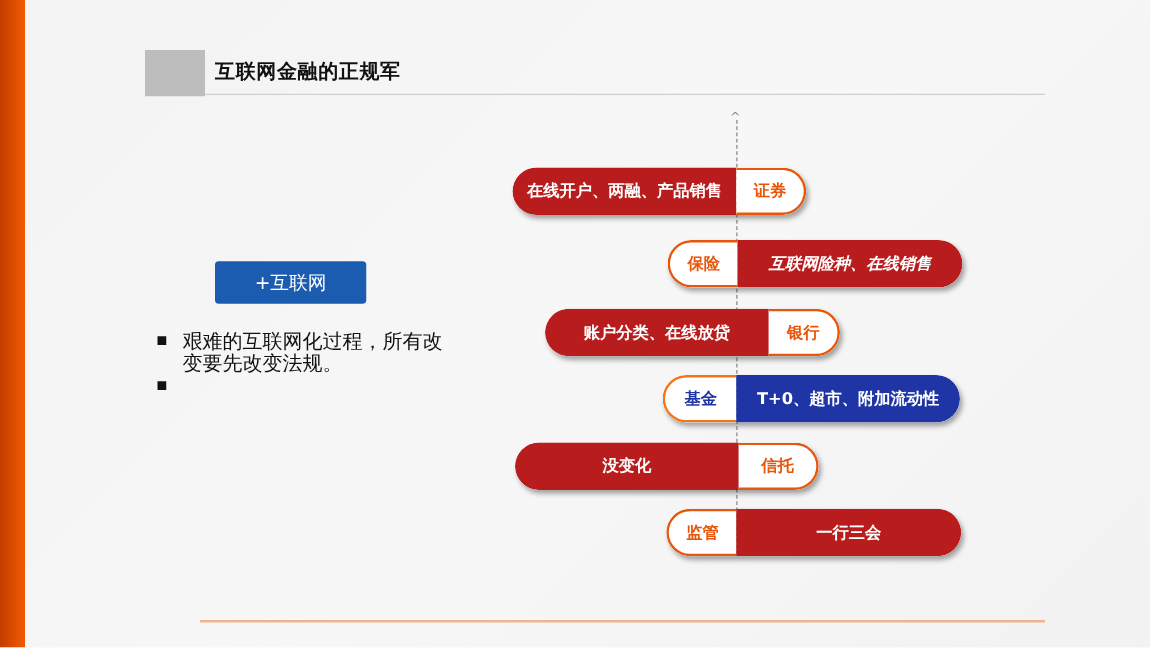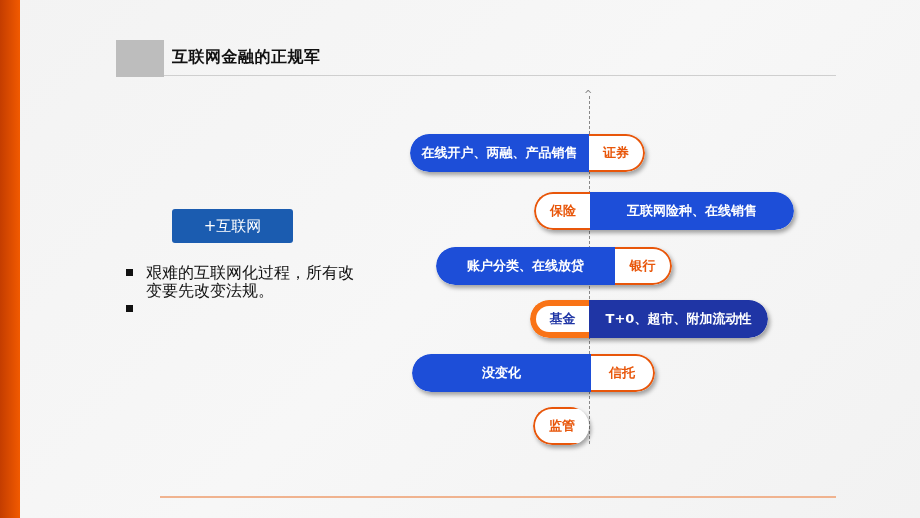--- a/index.html
+++ b/index.html
@@ -14,24 +14,24 @@
   .bottom-rule{position:absolute;left:160px;top:496px;width:676px;height:2px;background:#f0b38f;}
   .axis{position:absolute;left:589px;top:96px;width:0;height:348px;border-left:1px dashed #888;}
   .axis-arrow{position:absolute;left:584px;top:90px;font-size:10px;color:#888;line-height:10px;}
   .plus-btn{position:absolute;left:172px;top:209px;width:121px;height:34px;background:#1b5cb0;border-radius:3px;
     color:#fff;font-size:15px;display:flex;align-items:center;justify-content:center;}
   .bullets{position:absolute;left:124px;top:264px;width:230px;font-size:16px;color:#111;line-height:18px;}
   .bullet{display:flex;}
   .bullet .sq{width:7px;height:7px;background:#111;margin:5px 13px 0 2px;flex:none;}
   .pill{position:absolute;height:38px;display:flex;box-shadow:2px 3px 4px rgba(0,0,0,0.35);border-radius:19px;overflow:hidden;}
   .seg{display:flex;align-items:center;justify-content:center;font-size:13px;font-weight:bold;}
-  .orange .fill{background:#1d4ed8;color:#fff;}
+  .orange .fill{background:#b91c1c;color:#fff;}
   .orange .tag{background:#fff;color:#e8560a;border:2px solid #e8560a;box-sizing:border-box;}
   .blue .fill{background:#1f35a5;color:#fff;}
-  .blue .tag{background:#fff;color:#1f35a5;border:6px solid #f97316;box-sizing:border-box;}
+  .blue .tag{background:#fff;color:#1f35a5;border:2px solid #f97316;box-sizing:border-box;}
   .left-fill .fill{border-radius:19px 0 0 19px;}
   .left-fill .tag{border-radius:0 19px 19px 0;border-left:none;}
   .right-fill .tag{border-radius:19px 0 0 19px;border-right:none;}
   .right-fill .fill{border-radius:0 19px 19px 0;}
 </style>
 </head>
 <body>
 
 <div class="side-bar"></div>
 <div class="title-square"></div>
@@ -52,35 +52,36 @@
 <div class="axis"></div>
 <div class="axis-arrow">^</div>
 
 <div class="pill orange left-fill" style="left:410px;top:134px;">
   <div class="seg fill" style="width:179px;">在线开户、两融、产品销售</div>
   <div class="seg tag" style="width:56px;text-align:right;">证券</div>
 </div>
 
 <div class="pill orange right-fill" style="left:534px;top:192px;">
   <div class="seg tag" style="width:56px;">保险</div>
-  <div class="seg fill" style="width:204px;">互联网险种、在线销售</div>
+  <div class="seg fill" style="width:180px;font-style:italic;">互联网险种、在线销售</div>
 </div>
 
 <div class="pill orange left-fill" style="left:436px;top:247px;">
   <div class="seg fill" style="width:179px;">账户分类、在线放贷</div>
   <div class="seg tag" style="width:57px;">银行</div>
 </div>
 
 <div class="pill blue right-fill" style="left:530px;top:300px;">
   <div class="seg tag" style="width:59px;">基金</div>
   <div class="seg fill" style="width:179px;">T+0、超市、附加流动性</div>
 </div>
 
 <div class="pill orange left-fill" style="left:412px;top:354px;">
   <div class="seg fill" style="width:179px;">没变化</div>
   <div class="seg tag" style="width:64px;">信托</div>
 </div>
 
 <div class="pill orange right-fill" style="left:533px;top:407px;">
   <div class="seg tag" style="width:56px;">监管</div>
+  <div class="seg fill" style="width:180px;">一行三会</div>
 </div>
 
 <div class="bottom-rule"></div>
 
 </body></html>

